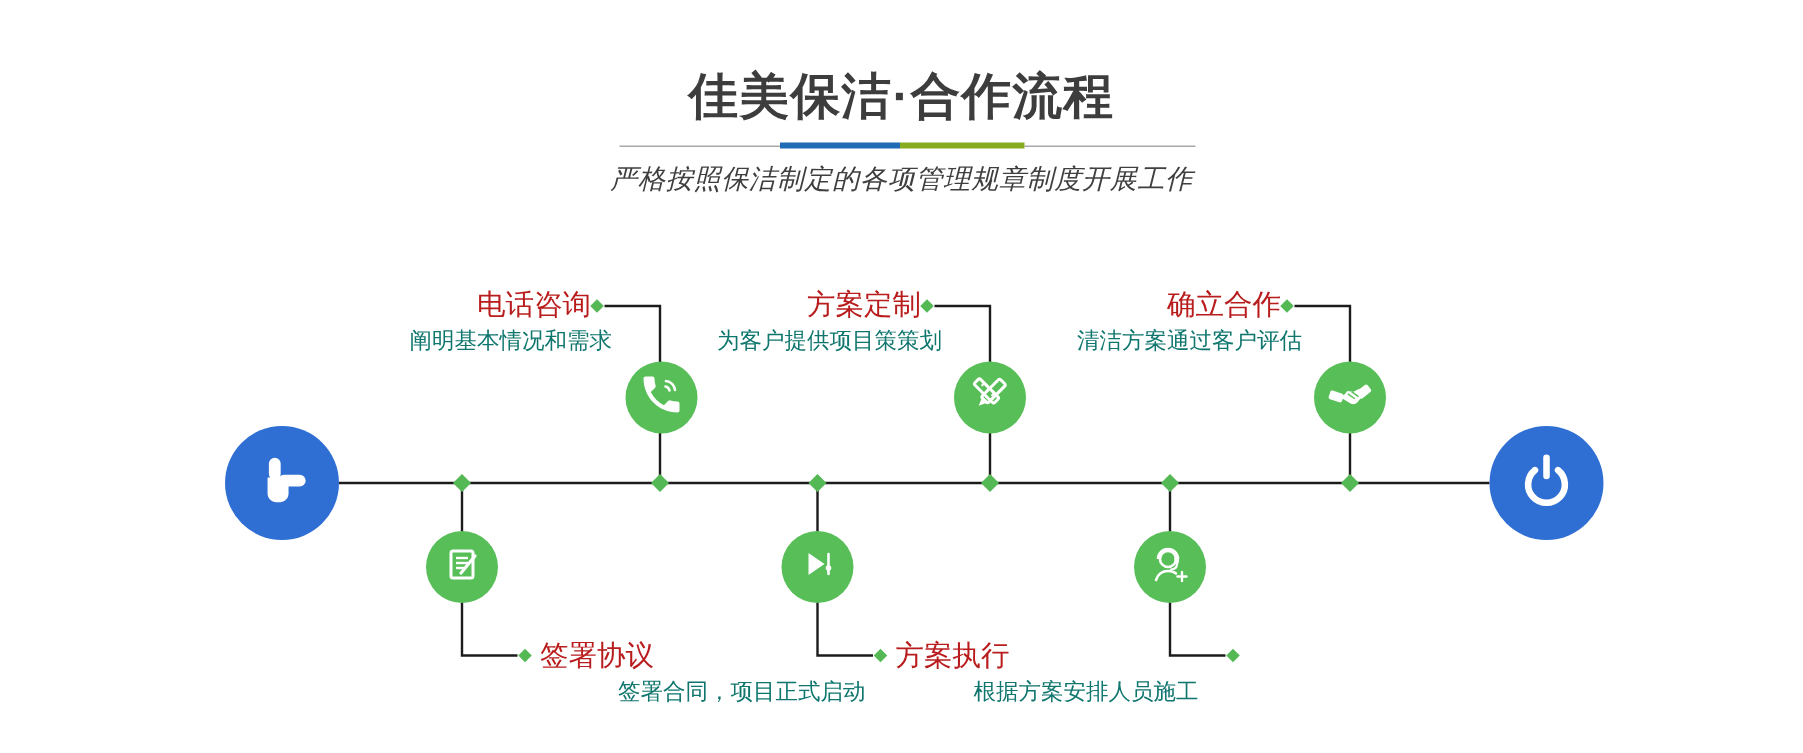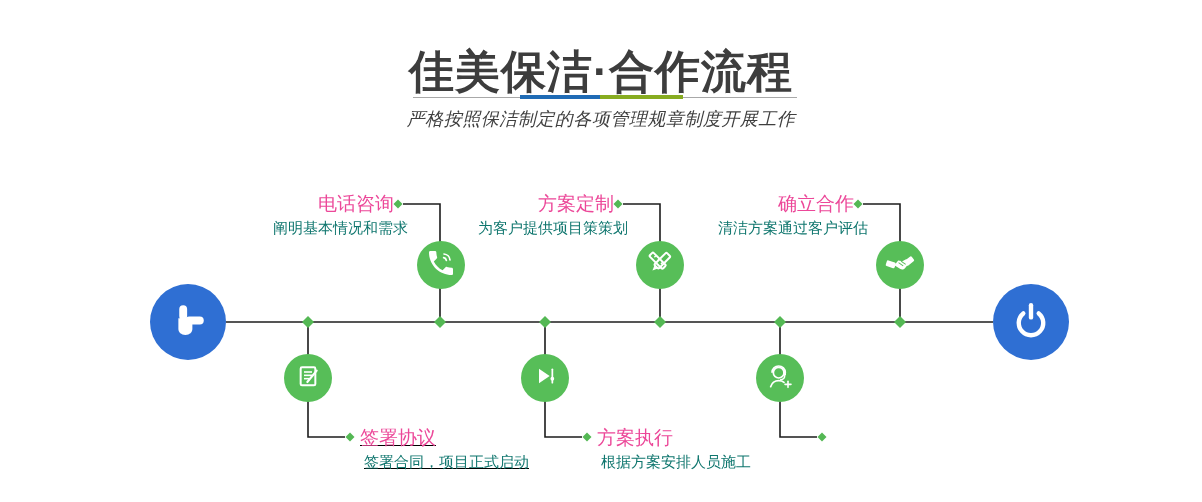--- a/index.html
+++ b/index.html
@@ -3,21 +3,21 @@
 <meta charset="utf-8">
 <style>
   * { margin: 0; padding: 0; box-sizing: border-box; }
   html, body { width: 1202px; height: 502px; background: #ffffff; }
   body { font-family: "Liberation Sans", "DejaVu Sans", sans-serif; position: relative; overflow: hidden; }
   .page { position: absolute; inset: 0; }
 
   
   .main-title {
     position: absolute; top: 42px; left: 0; width: 100%;
-    text-align: center; font-size: 45px; font-weight: bold;
+    text-align: center; font-size: 33px; font-weight: bold;
     color: #3d3d3d; letter-spacing: 1px;
   }
   .divider { position: absolute; top: 95px; left: 413px; width: 384px; height: 5px; }
   .divider .seg { position: absolute; }
   .divider .gray-l { left: 0; width: 107px; top: 2px; height: 1px; background: #a8a8a8; }
   .divider .blue   { left: 107px; width: 80px; top: 0; height: 4px; background: #1f6bb5; }
   .divider .green  { left: 187px; width: 83px; top: 0; height: 4px; background: #87ac20; }
   .divider .gray-r { left: 270px; width: 114px; top: 2px; height: 1px; background: #a8a8a8; }
   .sub-title {
     position: absolute; top: 107px; left: 0; width: 100%;
@@ -44,30 +44,30 @@
   .step-circle svg { width: 32px; height: 32px; }
   .c-phone    { left: 417px; top: 241px; }
   .c-design   { left: 636px; top: 241px; }
   .c-handshake{ left: 876px; top: 241px; }
   .c-sign     { left: 284px; top: 354px; }
   .c-play     { left: 521px; top: 354px; }
   .c-headset  { left: 756px; top: 354px; }
 
   
   .step { position: absolute; }
-  .step .t { font-size: 19px; color: #ec4899; line-height: 23px; white-space: nowrap; }
+  .step .t { font-size: 19px; color: #b91c1c; line-height: 23px; white-space: nowrap; }
   .step .d { font-size: 15px; color: #0f766e; line-height: 19px; margin-top: 3px; white-space: nowrap; }
   .step.top { text-align: right; top: 192px; }
   .step.top .t { padding-right: 14px; }
   .step.top-1 { right: 794px; }
   .step.top-2 { right: 574px; }
   .step.top-3 { right: 334px; }
   .step.bottom { text-align: left; top: 426px; }
-  .step.bottom .d { padding-left: 4px; }
-  .step.bottom-1 { left: 360px; text-decoration: underline; }
+  .step.bottom .d { padding-left: 4px; margin-left: 48px; }
+  .step.bottom-1 { left: 360px; }
   .step.bottom-2 { left: 597px; }
   .step.bottom-3 { left: 832px; }
 </style>
 </head>
 <body>
 
 <div class="page">
 
   <h1 class="main-title">佳美保洁·合作流程</h1>
   <div class="divider">

